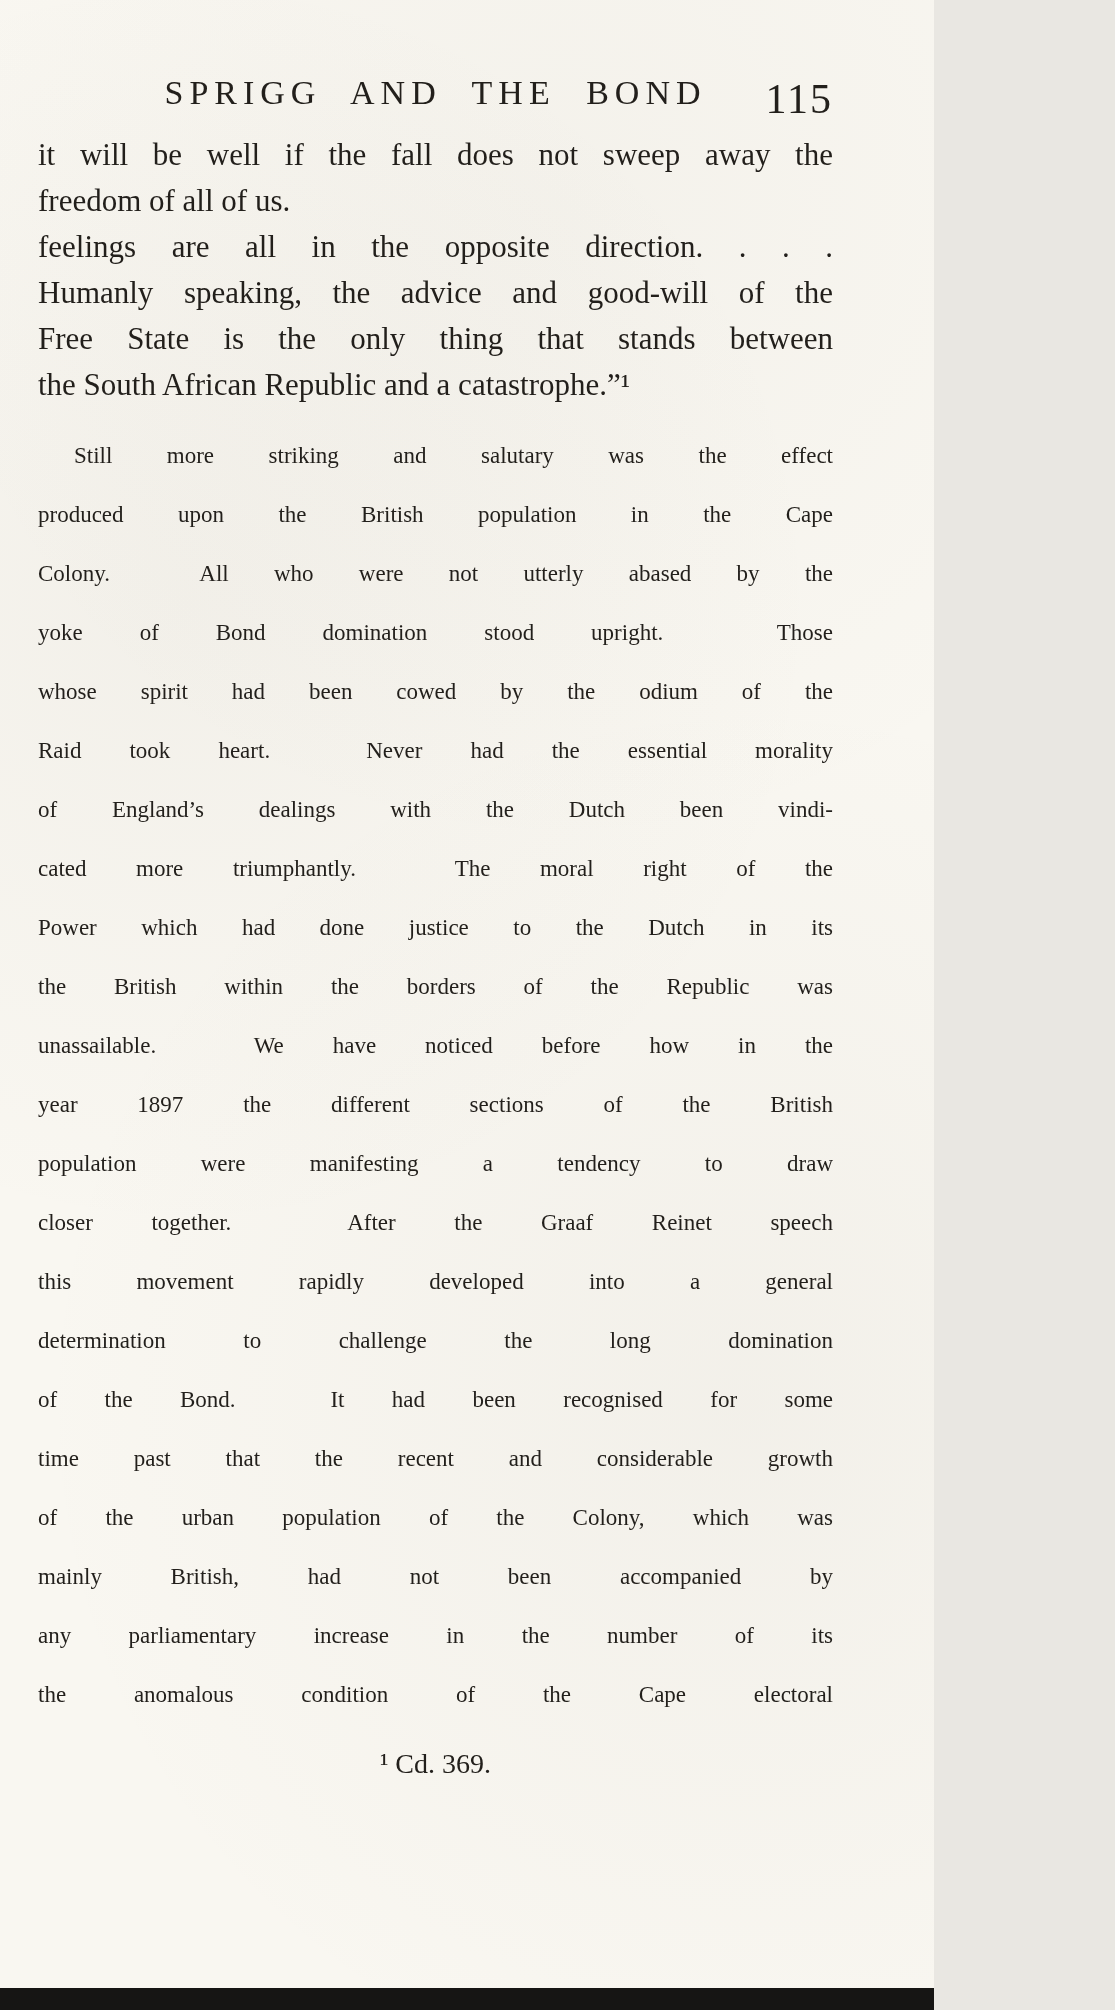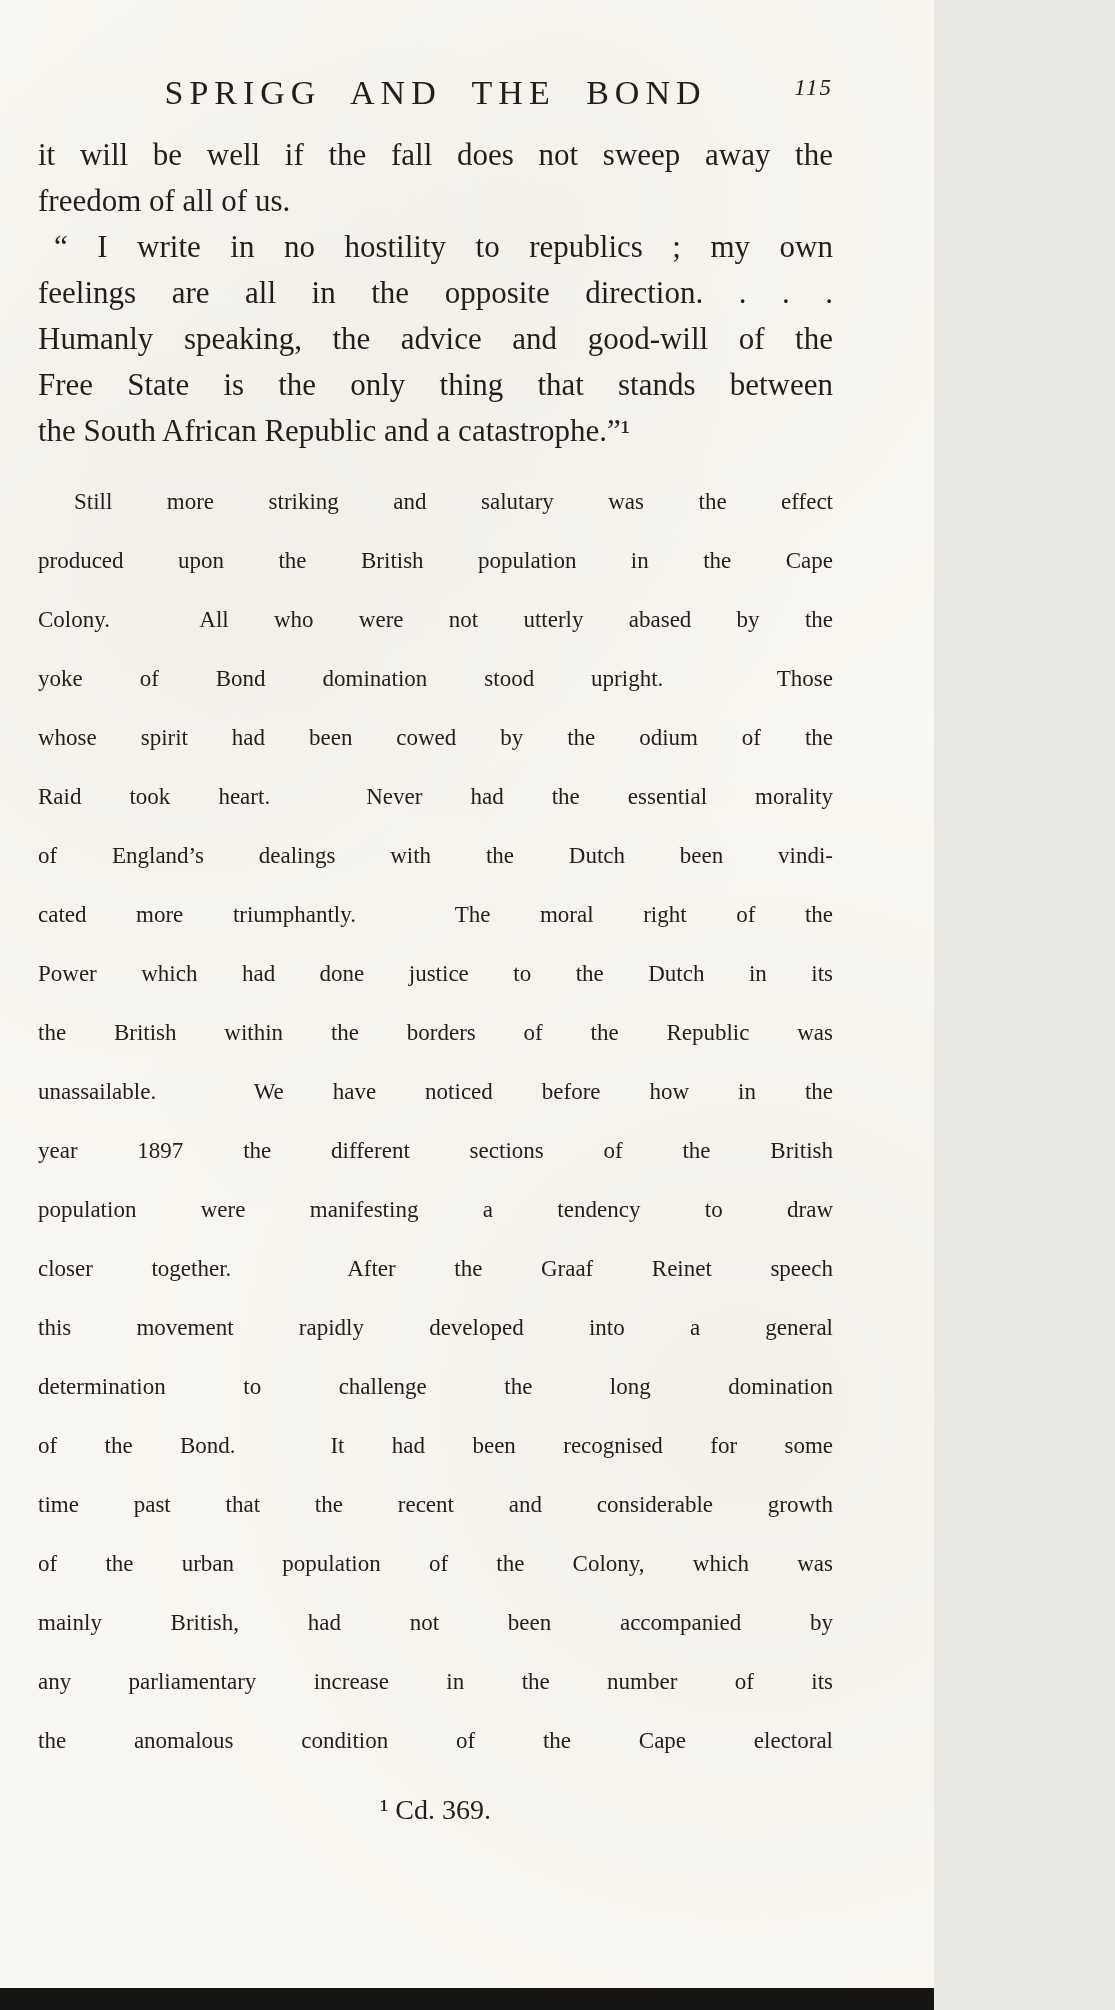--- a/index.html
+++ b/index.html
@@ -43,23 +43,22 @@
     text-align: center;
     font-size: 34px;
     letter-spacing: 6px;
     word-spacing: 16px;
     white-space: nowrap;
   }
   .page-number {
     position: absolute;
     right: 0;
     top: 1px;
-    font-size: 23px;
+    font-size: 42px;
     letter-spacing: 2px;
-    font-style: italic;
   }
   .quote-block {
     font-size: 31px;
     line-height: 46px;
   }
   .main-text {
     margin-top: 18px;
     font-size: 23px;
     line-height: 59px;
   }
@@ -91,21 +90,20 @@
       <span class="running-title">SPRIGG AND THE BOND</span>
       <span class="page-number">115</span>
     </header>
 
     <section class="quote-block">
       <div class="para">
         <div class="line j">it will be well if the fall does not sweep away the</div>
         <div class="line">freedom of all of us.</div>
       </div>
       <div class="para">
-        <div class="line j indent-q">“ I write in no hostility to republics ; my own</div>
         <div class="line j">feelings are all in the opposite direction. . . .</div>
         <div class="line j">Humanly speaking, the advice and good-will of the</div>
         <div class="line j">Free State is the only thing that stands between</div>
         <div class="line">the South African Republic and a catastrophe.”¹</div>
       </div>
     </section>
 
     <section class="main-text">
       <div class="para">
         <div class="line j indent">Still more striking and salutary was the effect</div>

